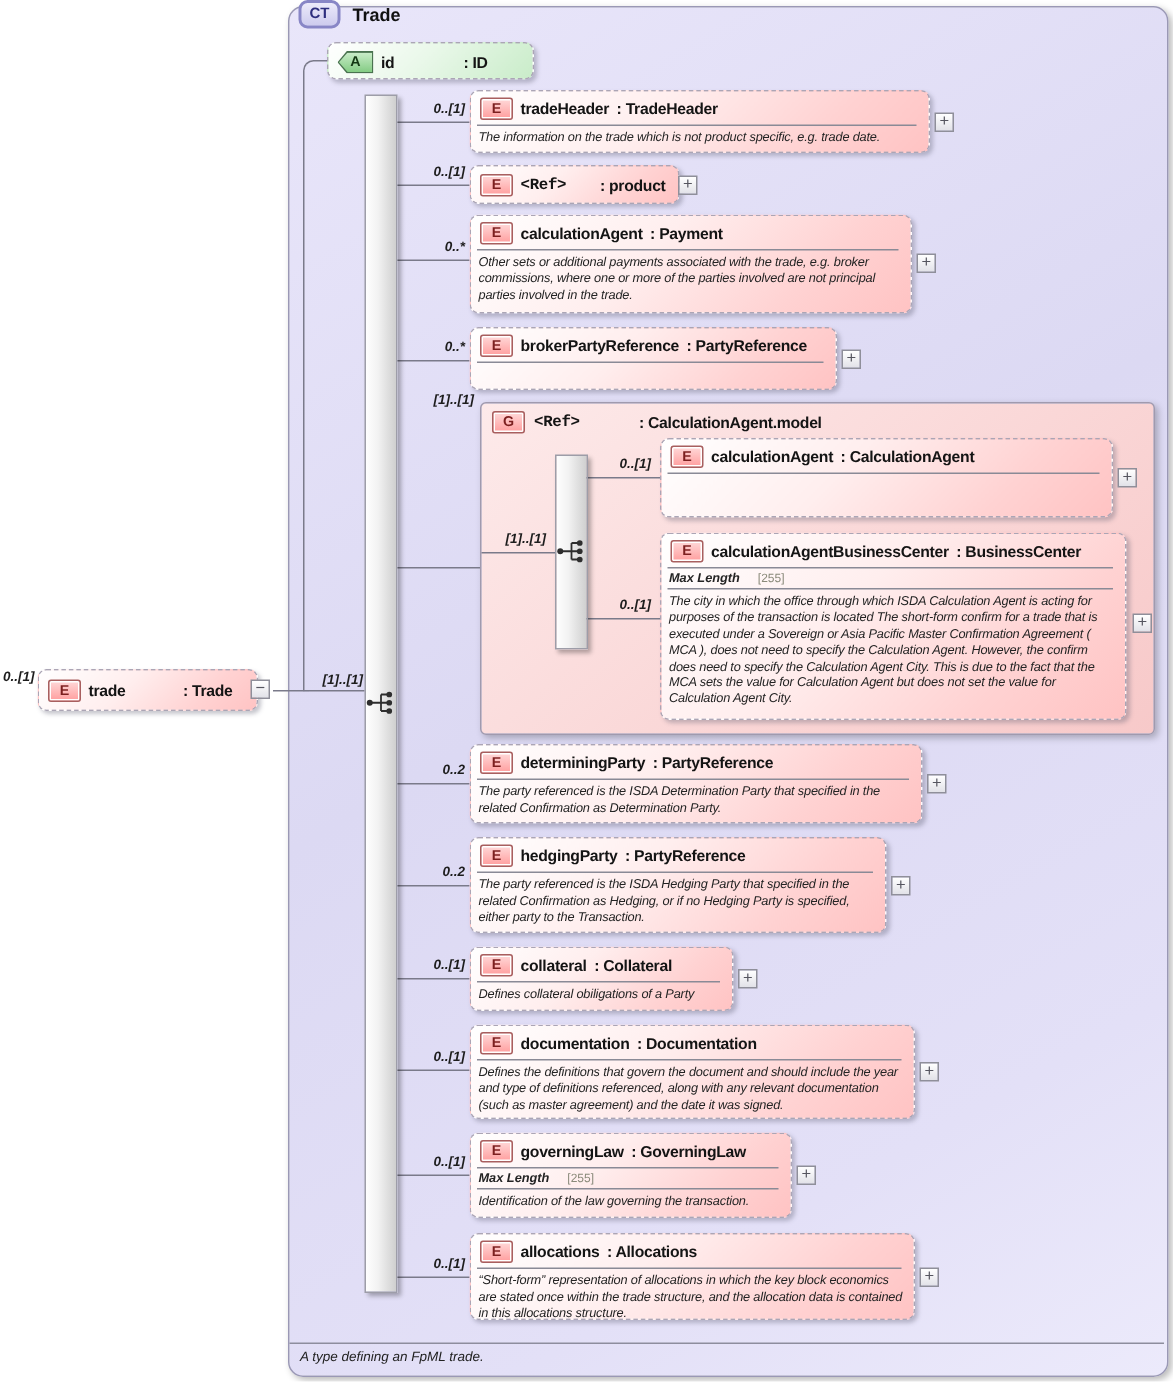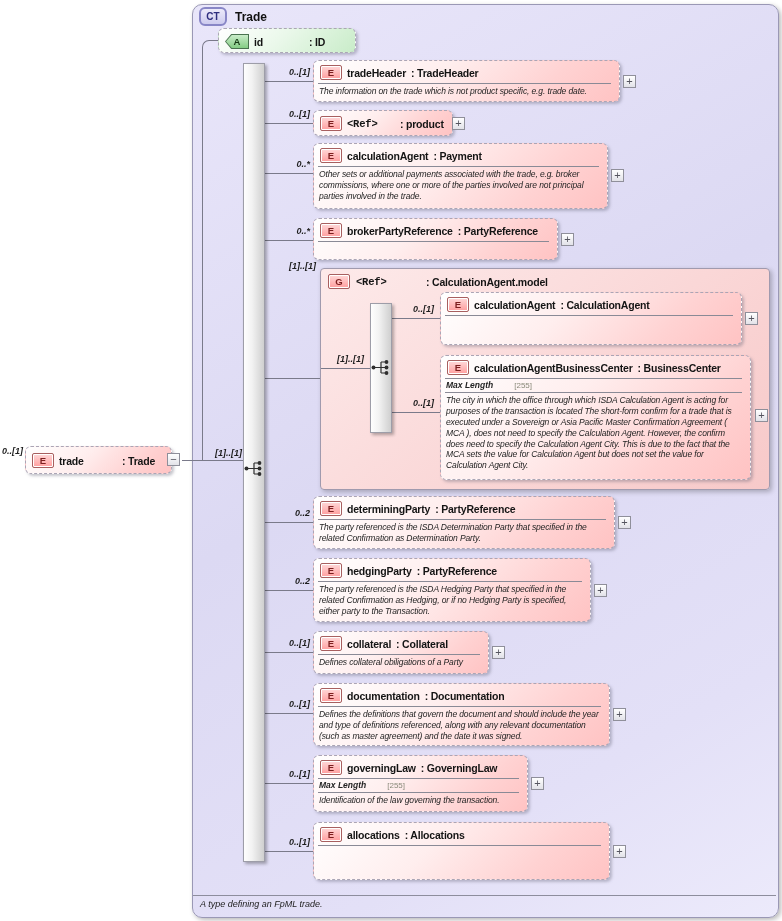--- a/index.html
+++ b/index.html
@@ -4,21 +4,21 @@
 <style>
   html,body{margin:0;padding:0;background:#ffffff;}
   body{width:782px;height:921px;position:relative;font-family:"Liberation Sans",sans-serif;overflow:hidden;}
   .stage{position:absolute;inset:0;}
 
   
   .ct{position:absolute;left:192px;top:4px;width:585px;height:912px;
       border:1px solid #9a98b5;border-radius:10px;z-index:1;
       background:linear-gradient(150deg,#e9e6fa 0%,#dcd9f3 45%,#e3e0f7 80%,#eceafb 100%);
       box-shadow:2px 2px 5px rgba(0,0,0,.28);}
-  .ct-header{position:absolute;left:199px;top:7px;display:flex;align-items:center;gap:8px;z-index:6;}
+  .ct-header{position:absolute;left:199px;top:0;display:flex;align-items:center;gap:8px;z-index:6;}
   .ct-badge{width:24px;height:15px;line-height:15px;text-align:center;font-size:10px;font-weight:bold;
       color:#2e2e7e;background:linear-gradient(#eceafa,#cdcbee);border:2px solid #8886c6;border-radius:6px;}
   .ct-title{font-size:12px;font-weight:bold;color:#111;}
 
   .footer-line{position:absolute;left:193px;top:895px;width:583px;border-top:1px solid #8d8d9d;z-index:2;}
   .footer-text{position:absolute;left:200px;top:899px;font-size:9px;font-style:italic;color:#222;z-index:2;}
 
   
   .hline{position:absolute;height:0;border-top:1px solid #7a7a8a;z-index:3;}
   .elbow{position:absolute;border-left:1px solid #7a7a8a;border-top:1px solid #7a7a8a;
@@ -45,21 +45,21 @@
   .badge-a-outer{flex:0 0 auto;width:24px;height:15px;position:relative;
       clip-path:polygon(0 50%,26% 0,100% 0,100% 100%,26% 100%);background:#49724f;}
   .badge-a-inner{position:absolute;left:1px;top:1px;right:1px;bottom:1px;
       clip-path:polygon(0 50%,26% 0,100% 0,100% 100%,26% 100%);
       background:linear-gradient(#c9ecc9,#84cc84);color:#143814;font-size:9.5px;font-weight:bold;
       text-align:center;line-height:13px;}
   .ename,.etype{font-size:10.5px;font-weight:bold;color:#141414;letter-spacing:-0.2px;}
   .nw50{min-width:50px;} .nw62{min-width:58px;} .nw68{min-width:64px;font-family:Liberation Mono, monospace;}
   .sep{border-top:1px solid #8a8a96;margin:1px 8px 0 4px;}
   .desc{font-size:8.5px;font-style:italic;color:#242424;padding:2px 6px 3px 5px;line-height:1.28;letter-spacing:-0.12px;}
-  .facet-row{display:flex;align-items:baseline;gap:21px;padding:1px 6px 1px 5px;}
+  .facet-row{display:flex;align-items:baseline;gap:12px;padding:1px 6px 1px 5px;}
   .facet-label{font-size:8.5px;font-style:italic;font-weight:bold;color:#242424;}
   .facet-value{font-size:8px;color:#8a8a7a;}
 
   .card{position:absolute;width:36px;text-align:right;font-size:9px;font-style:italic;font-weight:bold;
       color:#1d1d1d;z-index:5;white-space:nowrap;}
   .card-left{text-align:left;}
 
   .pm{position:absolute;width:13px;height:13px;box-sizing:border-box;border:1px solid #8f8f9a;
       background:linear-gradient(#ffffff,#e2e2e8);color:#55555f;font-size:11px;line-height:10px;
       text-align:center;z-index:6;cursor:pointer;}
@@ -285,16 +285,17 @@
   </div>
   <div class="pm" style="left:531px;top:777px;">+</div>
 
   <div class="ebox" style="left:313px;top:822px;width:297px;height:58px;">
     <div class="trow">
         <span class="badge-e">E</span>
       <span class="ename">allocations</span>
       <span class="etype">: Allocations</span>
       </div>
     <div class="sep"></div>
+    <div class="desc">“Short-form” representation of allocations in which the key block economics are stated once within the trade structure, and the allocation data is contained in this allocations structure.</div>
   </div>
   <div class="pm" style="left:613px;top:845px;">+</div>
 
 </div>
 
 </body></html>

